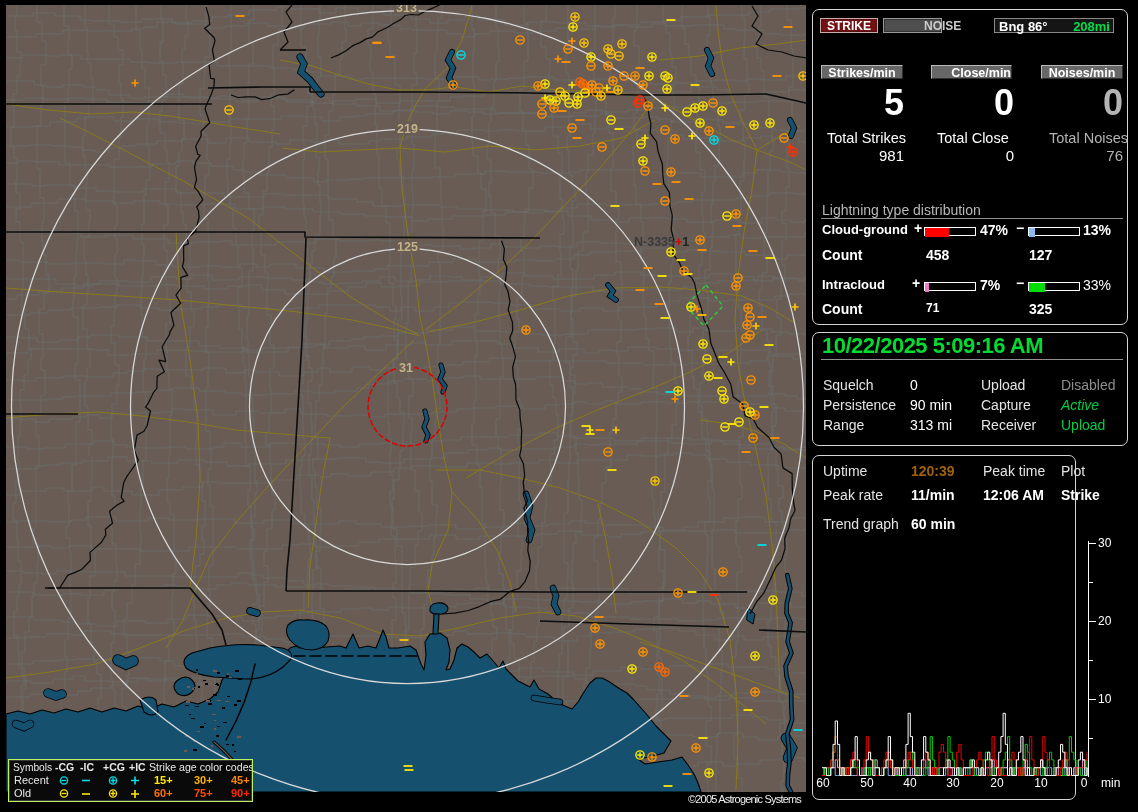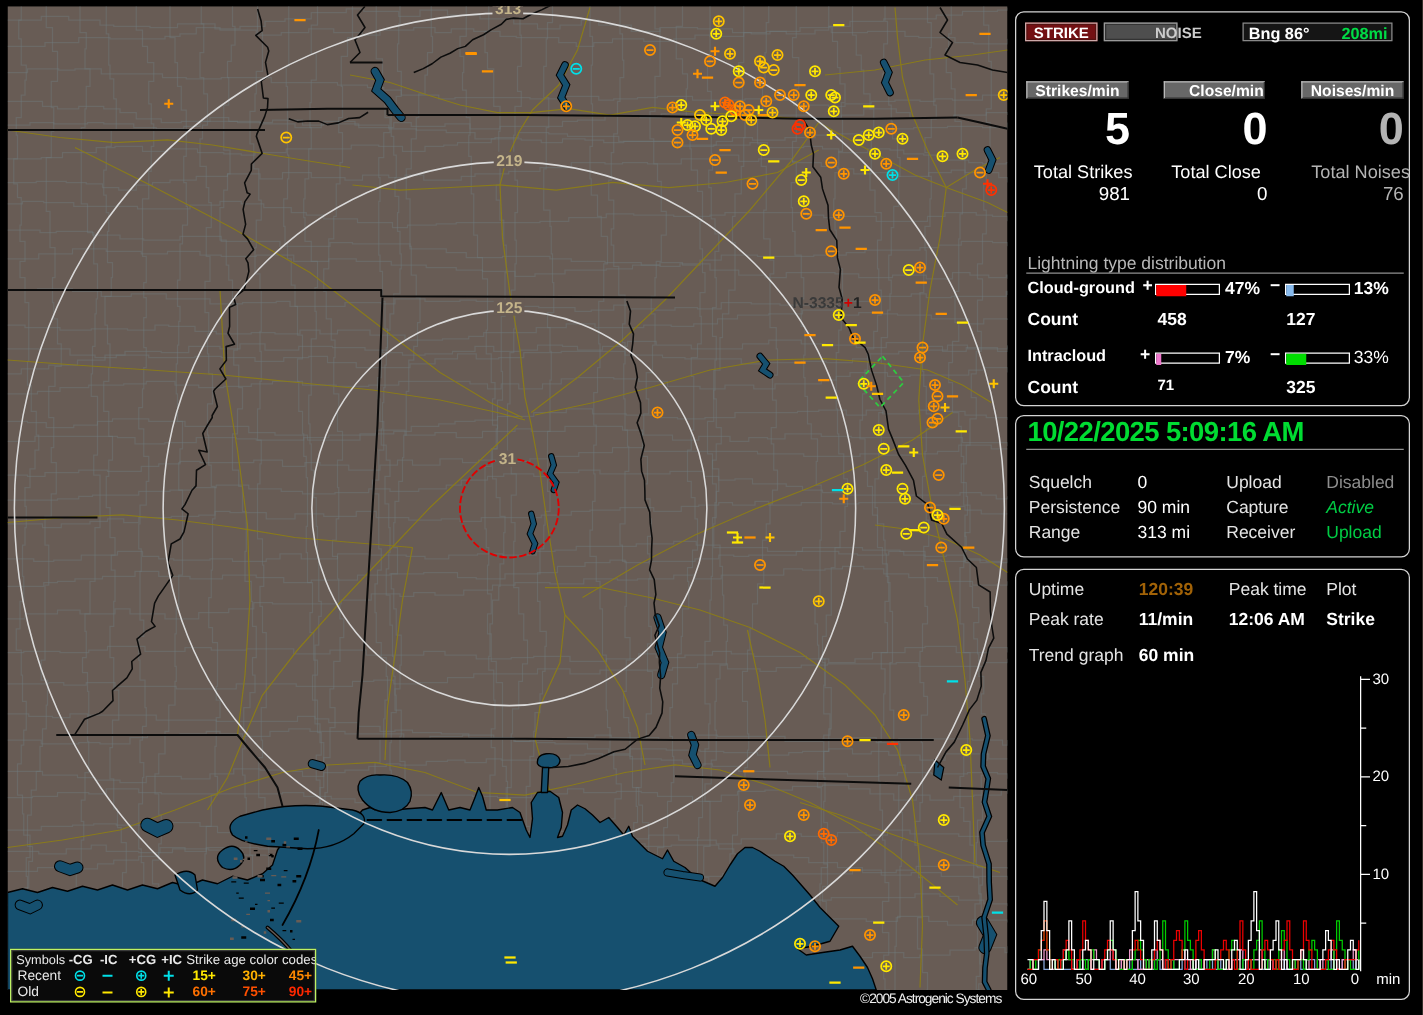--- a/index.html
+++ b/index.html
@@ -876,21 +876,21 @@
 <div style="position:absolute;top:44px;color:#8e8e8e;font-size:14px;left:248px;">Disabled</div>
 <div style="position:absolute;top:64px;color:#e4e4e4;font-size:14px;left:10px;">Persistence</div>
 <div style="position:absolute;top:64px;color:#fff;font-size:14px;left:97px;">90 min</div>
 <div style="position:absolute;top:64px;color:#e4e4e4;font-size:14px;left:168px;">Capture</div>
 <div style="position:absolute;top:64px;color:#00cc44;font-size:14px;left:248px;font-style:italic;">Active</div>
 <div style="position:absolute;top:84px;color:#e4e4e4;font-size:14px;left:10px;">Range</div>
 <div style="position:absolute;top:84px;color:#fff;font-size:14px;left:97px;">313 mi</div>
 <div style="position:absolute;top:84px;color:#e4e4e4;font-size:14px;left:168px;">Receiver</div>
 <div style="position:absolute;top:84px;color:#00cc44;font-size:14px;left:248px;">Upload</div>
 </div>
-<div class="panel" style="left:812px;top:455px;width:316px;height:345px;padding-left:48px;">
+<div class="panel" style="left:812px;top:455px;width:264px;height:345px;padding-left:48px;">
 <div style="position:absolute;top:7px;color:#e4e4e4;font-size:14px;left:10px;">Uptime</div>
 <div style="position:absolute;top:7px;color:#a16207;font-size:14px;font-weight:bold;left:98px;">120:39</div>
 <div style="position:absolute;top:7px;color:#e4e4e4;font-size:14px;left:170px;">Peak time</div>
 <div style="position:absolute;top:7px;color:#e4e4e4;font-size:14px;left:248px;">Plot</div>
 <div style="position:absolute;top:31px;color:#e4e4e4;font-size:14px;left:10px;">Peak rate</div>
 <div style="position:absolute;top:31px;color:#fff;font-size:14px;font-weight:bold;left:98px;">11/min</div>
 <div style="position:absolute;top:31px;color:#fff;font-size:14px;font-weight:bold;left:170px;">12:06 AM</div>
 <div style="position:absolute;top:31px;color:#fff;font-size:14px;font-weight:bold;left:248px;">Strike</div>
 <div style="position:absolute;top:60px;color:#e4e4e4;font-size:14px;left:10px;">Trend graph</div>
 <div style="position:absolute;top:60px;color:#fff;font-size:14px;font-weight:bold;left:98px;">60 min</div>

